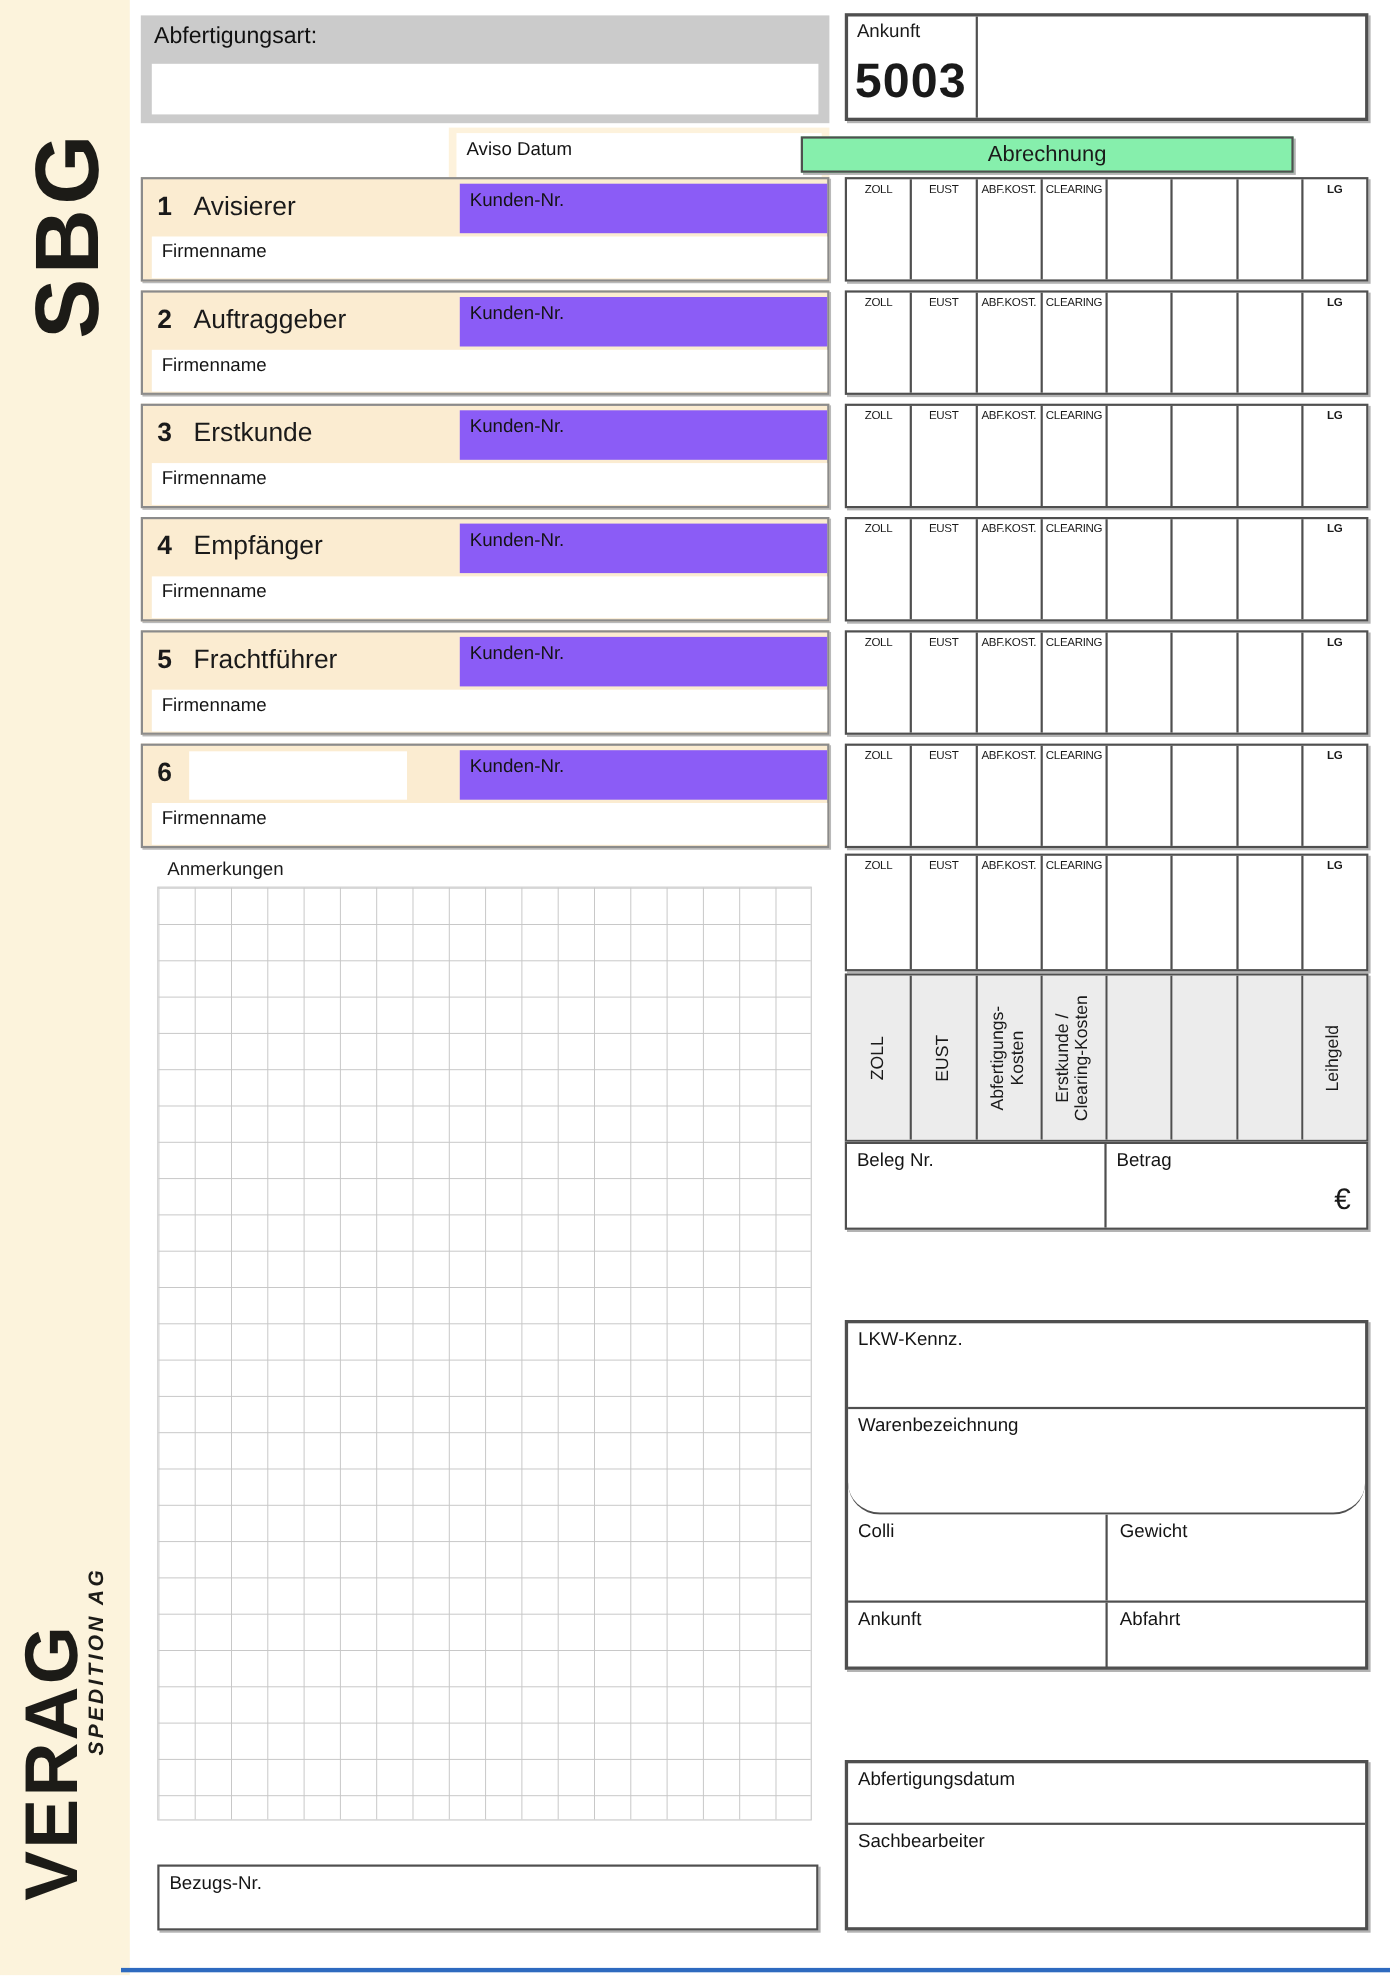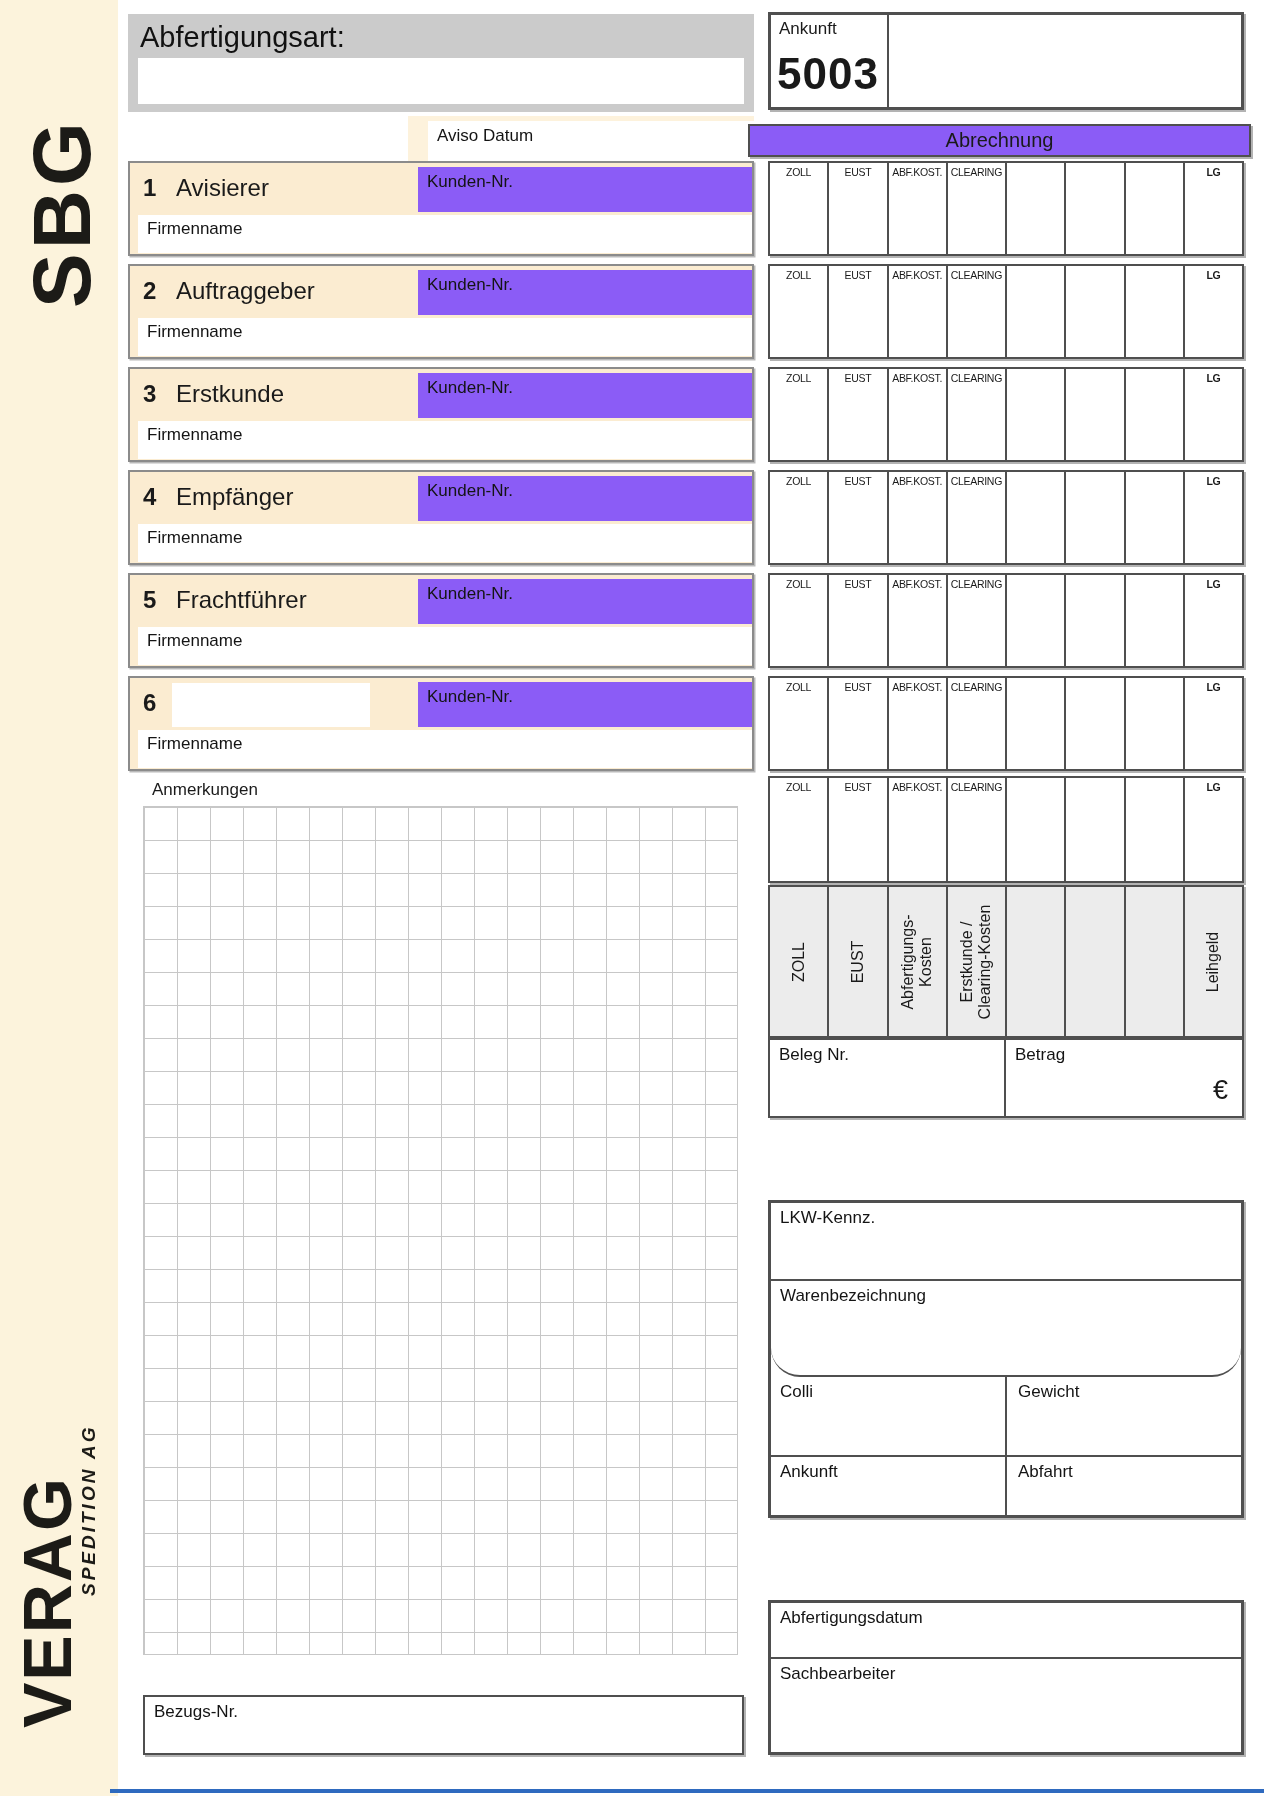--- a/index.html
+++ b/index.html
@@ -21,44 +21,44 @@
     transform:rotate(-90deg); transform-origin:top left;
     font-weight:900; font-size:68px; line-height:82px; letter-spacing:2px; color:#1c1b17;
   }
   .logo-sub {
     position:absolute; left:76px; top:1596px; width:214px; height:26px;
     transform:rotate(-90deg); transform-origin:top left;
     font-weight:700; font-style:italic; font-size:19px; line-height:26px; letter-spacing:3px; color:#1c1b17;
   }
   
   .abfart-box { position:absolute; left:128px; top:14px; width:626px; height:98px; background:#cbcbcb; }
-  .abfart-label { position:absolute; left:12px; top:7px; font-size:29px; color:#111; }
+  .abfart-label { position:absolute; left:12px; top:7px; font-size:21px; color:#111; }
   .abfart-input { position:absolute; left:10px; top:44px; width:606px; height:46px; background:#ffffff; }
   
   .filiale-box { position:absolute; left:768px; top:12px; width:476px; height:98px;
     background:#fff; border:3px solid #4f4f4f; box-shadow:2px 2px 0 #b3b3b3; display:flex; }
   .filiale-cell { width:118px; border-right:2px solid #4f4f4f; position:relative; }
   .posnr-cell { flex:1; position:relative; }
   .filiale-lbl { position:absolute; left:8px; top:4px; font-size:17px; }
   .filiale-num { position:absolute; left:6px; top:34px; font-size:44px; font-weight:700; letter-spacing:1px; }
   
   .aviso-wrap { position:absolute; left:408px; top:116px; width:346px; height:47px; background:#fdf2dc; }
-  .aviso-input { position:absolute; left:20px; top:5px; width:332px; height:42px; background:#fff; }
+  .aviso-input { position:absolute; left:7px; top:5px; width:332px; height:42px; background:#fff; }
   .box-lbl { position:absolute; left:9px; top:5px; font-size:17px; color:#141414; white-space:nowrap; }
   
   .party-row { position:absolute; left:128px; width:626px; height:95px;
     background:#fbecd1; border:2px solid #8b8b8b; box-shadow:1.5px 1.5px 0 #b9b9b9; }
   .party-num { position:absolute; left:13px; top:11px; font-size:24px; font-weight:700; }
   .party-label { position:absolute; left:46px; top:11px; font-size:24px; }
   .party-custom { position:absolute; left:42px; top:5px; width:198px; height:44px; background:#fff; }
   .kunden-box { position:absolute; left:288px; top:4px; width:334px; height:45px; background:#8b5cf6; }
   .firma-box { position:absolute; left:8px; top:52px; width:614px; height:38px; background:#fff; }
   
-  .abrech-title { position:absolute; left:748px; top:124px; width:503px; height:33px;
-    background:#8b5cf6; border:2px solid #4f4f4f; display:flex; align-items:center; justify-content:center;
+  .abrech-title { position:absolute; left:728px; top:124px; width:448px; height:33px;
+    background:#86efac; border:2px solid #4f4f4f; display:flex; align-items:center; justify-content:center;
     font-size:20px; box-shadow:2px 2px 0 #b3b3b3; }
   .abrech-block { position:absolute; left:768px; width:476px; background:#fff;
     border:2px solid #4f4f4f; display:flex; box-shadow:2px 2px 0 #b3b3b3; }
   .abrech-cell { flex:1; border-right:2px solid #4f4f4f; position:relative; }
   .abrech-cell:last-child { border-right:none;font-weight:bold; }
   .abrech-hdr { position:absolute; left:0; right:0; top:3px; text-align:center;
     font-size:10.5px; letter-spacing:-0.3px; white-space:nowrap; overflow:hidden; }
   .vert-block { position:absolute; left:768px; top:885px; width:476px; height:153px;
     border:2px solid #4f4f4f; display:flex; background:#ececec; box-shadow:2px 2px 0 #b3b3b3; }
   .vert-cell { flex:1; border-right:2px solid #4f4f4f; position:relative; background:#ececec; }

